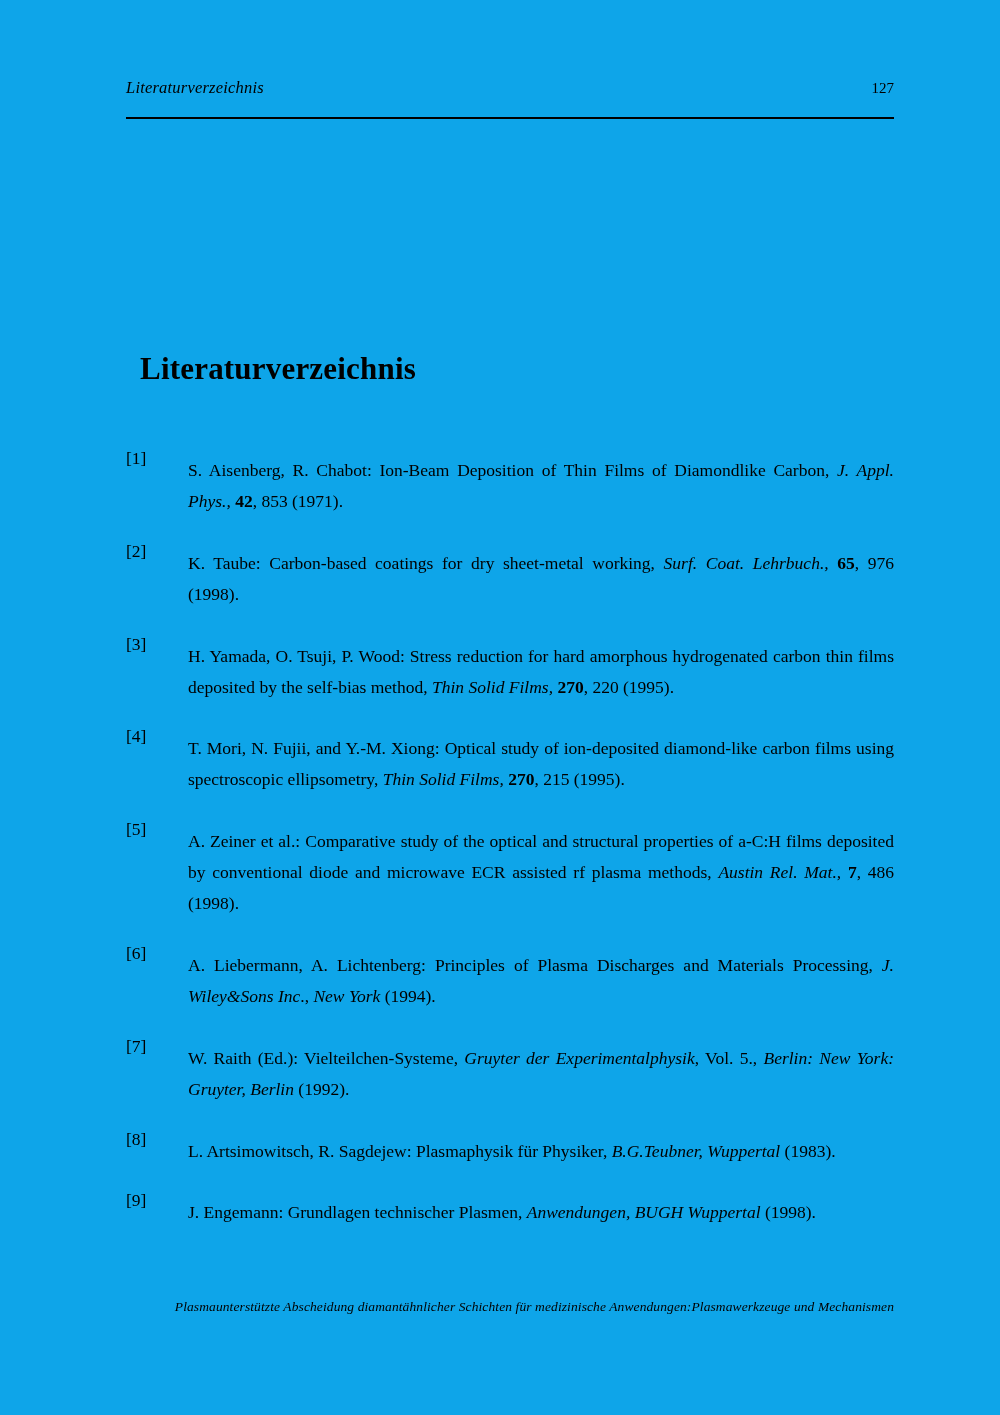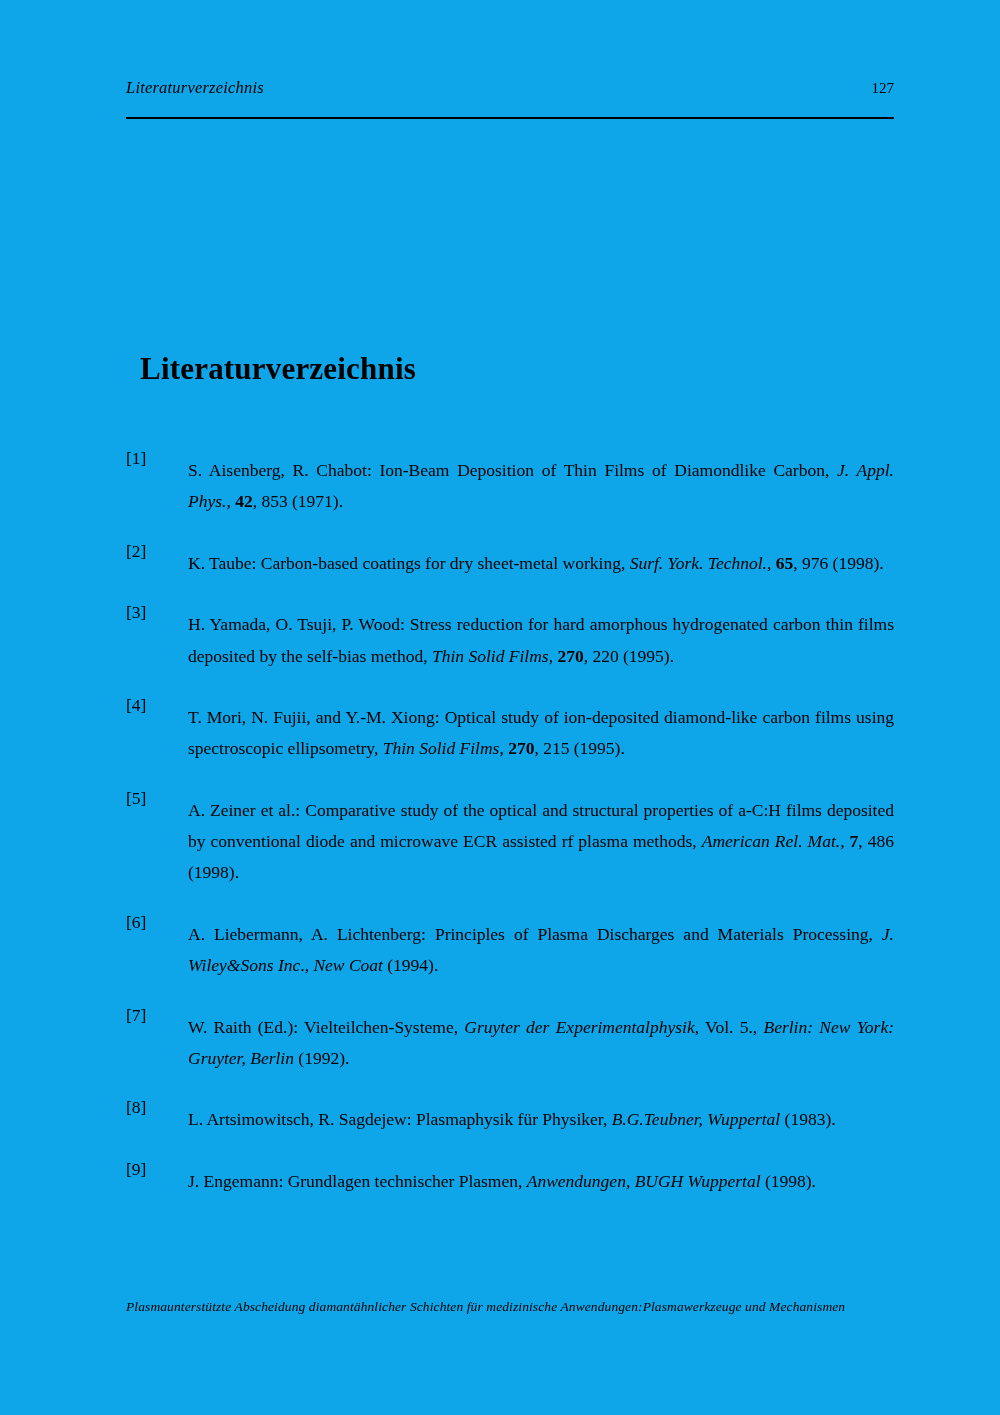--- a/index.html
+++ b/index.html
@@ -84,21 +84,21 @@
     font-style: italic;
   }
   .ref-text b {
     font-weight: bold;
   }
   .footer {
     position: absolute;
     left: 126px;
     top: 1299px;
     width: 768px;
-    text-align: left;
+    text-align: right;
     font-style: italic;
     font-size: 13.5px;
     letter-spacing: 0.1px;
   }
 </style>
 </head>
 <body>
 
 <div class="page">
 
@@ -110,37 +110,37 @@
 
   <h1 class="doc-title">Literaturverzeichnis</h1>
 
   <div class="refs">
       <div class="ref">
         <div class="ref-num">[1]</div>
         <div class="ref-text">S. Aisenberg, R. Chabot: Ion-Beam Deposition of Thin Films of Diamondlike Carbon, <i>J. Appl. Phys.,</i> <b>42</b>, 853 (1971).</div>
       </div>
       <div class="ref">
         <div class="ref-num">[2]</div>
-        <div class="ref-text">K. Taube: Carbon-based coatings for dry sheet-metal working, <i>Surf. York. Technol.,</i> <b>65</b>, 976 (1998).</div>
+        <div class="ref-text">K. Taube: Carbon-based coatings for dry sheet-metal working, <i>Surf. Coat. Lehrbuch.,</i> <b>65</b>, 976 (1998).</div>
       </div>
       <div class="ref">
         <div class="ref-num">[3]</div>
         <div class="ref-text">H. Yamada, O. Tsuji, P. Wood: Stress reduction for hard amorphous hydrogenated carbon thin films deposited by the self-bias method, <i>Thin Solid Films,</i> <b>270</b>, 220 (1995).</div>
       </div>
       <div class="ref">
         <div class="ref-num">[4]</div>
         <div class="ref-text">T. Mori, N. Fujii, and Y.-M. Xiong: Optical study of ion-deposited diamond-like carbon films using spectroscopic ellipsometry, <i>Thin Solid Films,</i> <b>270</b>, 215 (1995).</div>
       </div>
       <div class="ref">
         <div class="ref-num">[5]</div>
-        <div class="ref-text">A. Zeiner et al.: Comparative study of the optical and structural properties of a-C:H films deposited by conventional diode and microwave ECR assisted rf plasma methods, <i>American Rel. Mat.,</i> <b>7</b>, 486 (1998).</div>
+        <div class="ref-text">A. Zeiner et al.: Comparative study of the optical and structural properties of a-C:H films deposited by conventional diode and microwave ECR assisted rf plasma methods, <i>Austin Rel. Mat.,</i> <b>7</b>, 486 (1998).</div>
       </div>
       <div class="ref">
         <div class="ref-num">[6]</div>
-        <div class="ref-text">A. Liebermann, A. Lichtenberg: Principles of Plasma Discharges and Materials Processing, <i>J. Wiley&amp;Sons Inc</i>., <i>New Coat</i> (1994).</div>
+        <div class="ref-text">A. Liebermann, A. Lichtenberg: Principles of Plasma Discharges and Materials Processing, <i>J. Wiley&amp;Sons Inc</i>., <i>New York</i> (1994).</div>
       </div>
       <div class="ref">
         <div class="ref-num">[7]</div>
         <div class="ref-text">W. Raith (Ed.): Vielteilchen-Systeme, <i>Gruyter der Experimentalphysik</i>, Vol. 5., <i>Berlin: New York: Gruyter, Berlin</i> (1992).</div>
       </div>
       <div class="ref">
         <div class="ref-num">[8]</div>
         <div class="ref-text">L. Artsimowitsch, R. Sagdejew: Plasmaphysik für Physiker, <i>B.G.Teubner, Wuppertal</i> (1983).</div>
       </div>
       <div class="ref">

